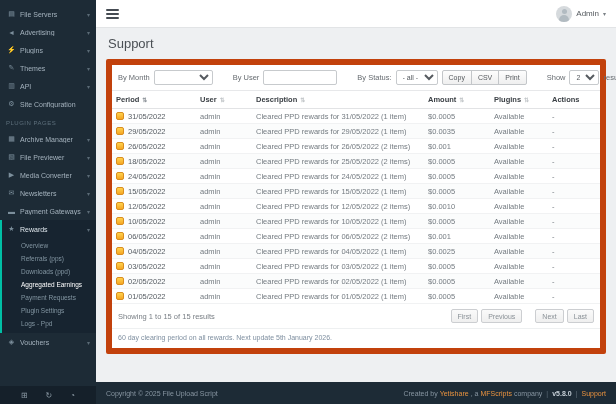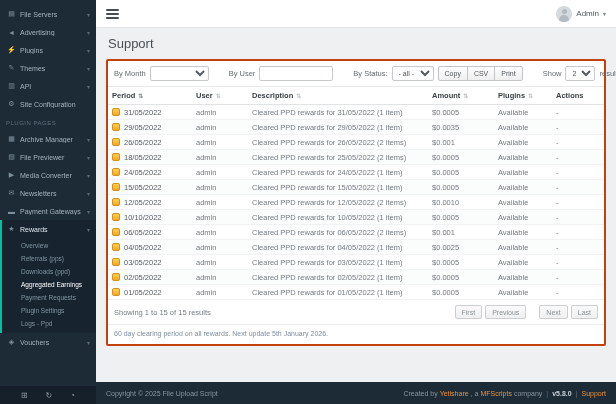--- a/index.html
+++ b/index.html
@@ -49,21 +49,21 @@
   .topbar-right { display: flex; align-items: center; gap: 4px; }
   .avatar { width: 16px; height: 16px; border-radius: 50%; background: #d6dadd; position: relative; overflow: hidden; flex: none; }
   .avatar::before { content: ""; position: absolute; top: 3px; left: 5.5px; width: 5px; height: 5px; border-radius: 50%; background: #b2bbc1; }
   .avatar::after  { content: ""; position: absolute; top: 9.5px; left: 3px; width: 10px; height: 7px; border-radius: 5px 5px 0 0; background: #b2bbc1; }
   .user-label { font-size: 8px; color: #54595e; }
   .caret { font-size: 6px; color: #7a8085; }
 
   
   .content { position: absolute; left: 96px; right: 0; top: 28px; bottom: 22px; padding: 8px 10px; overflow: hidden; }
   .page-title { font-size: 13px; font-weight: normal; color: #4a4f54; margin: 0 0 8px 2px; }
-  .card { background: #ffffff; border: 2px solid #c2410c; border-radius: 2px; }
+  .card { background: #ffffff; border: 6px solid #c2410c; border-radius: 2px; }
 
   .filter-bar {
     display: flex; align-items: center; gap: 4px; padding: 5px 6px;
     border-bottom: 1px solid #e7e8ea; font-size: 7.5px; color: #666b70;
   }
   .flabel { white-space: nowrap; }
   .gap { margin-left: 16px; }
   select, input[type="text"] {
     font-family: "Liberation Sans", sans-serif; font-size: 7px; height: 15px;
     border: 1px solid #c7cacd; border-radius: 2px; background: #fff; color: #555a5f; padding: 0 2px;
@@ -325,21 +325,21 @@
             </tr>
             <tr data-interactable="false">
               <td class="cell-period" data-interactable="false"><span class="reward-ico" data-interactable="false"></span><span class="pdate" data-interactable="false">12/05/2022</span></td>
               <td data-interactable="false">admin</td>
               <td data-interactable="false">Cleared PPD rewards for 12/05/2022 (2 items)</td>
               <td data-interactable="false">$0.0010</td>
               <td data-interactable="false">Available</td>
               <td class="actions" data-interactable="false">-</td>
             </tr>
             <tr data-interactable="false">
-              <td class="cell-period" data-interactable="false"><span class="reward-ico" data-interactable="false"></span><span class="pdate" data-interactable="false">10/10/2022</span></td>
+              <td class="cell-period" data-interactable="false"><span class="reward-ico" data-interactable="false"></span><span class="pdate" data-interactable="false">10/05/2022</span></td>
               <td data-interactable="false">admin</td>
               <td data-interactable="false">Cleared PPD rewards for 10/05/2022 (1 item)</td>
               <td data-interactable="false">$0.0005</td>
               <td data-interactable="false">Available</td>
               <td class="actions" data-interactable="false">-</td>
             </tr>
             <tr data-interactable="false">
               <td class="cell-period" data-interactable="false"><span class="reward-ico" data-interactable="false"></span><span class="pdate" data-interactable="false">06/05/2022</span></td>
               <td data-interactable="false">admin</td>
               <td data-interactable="false">Cleared PPD rewards for 06/05/2022 (2 items)</td>

